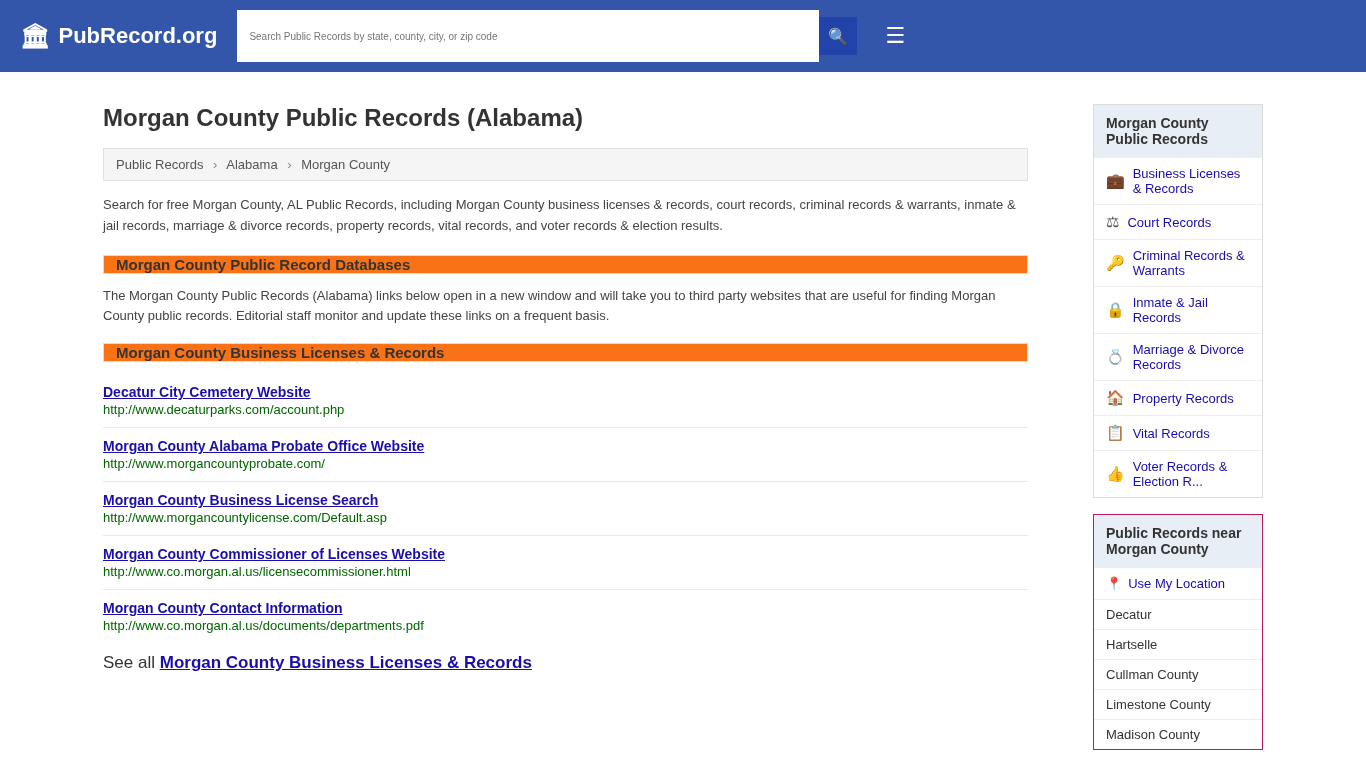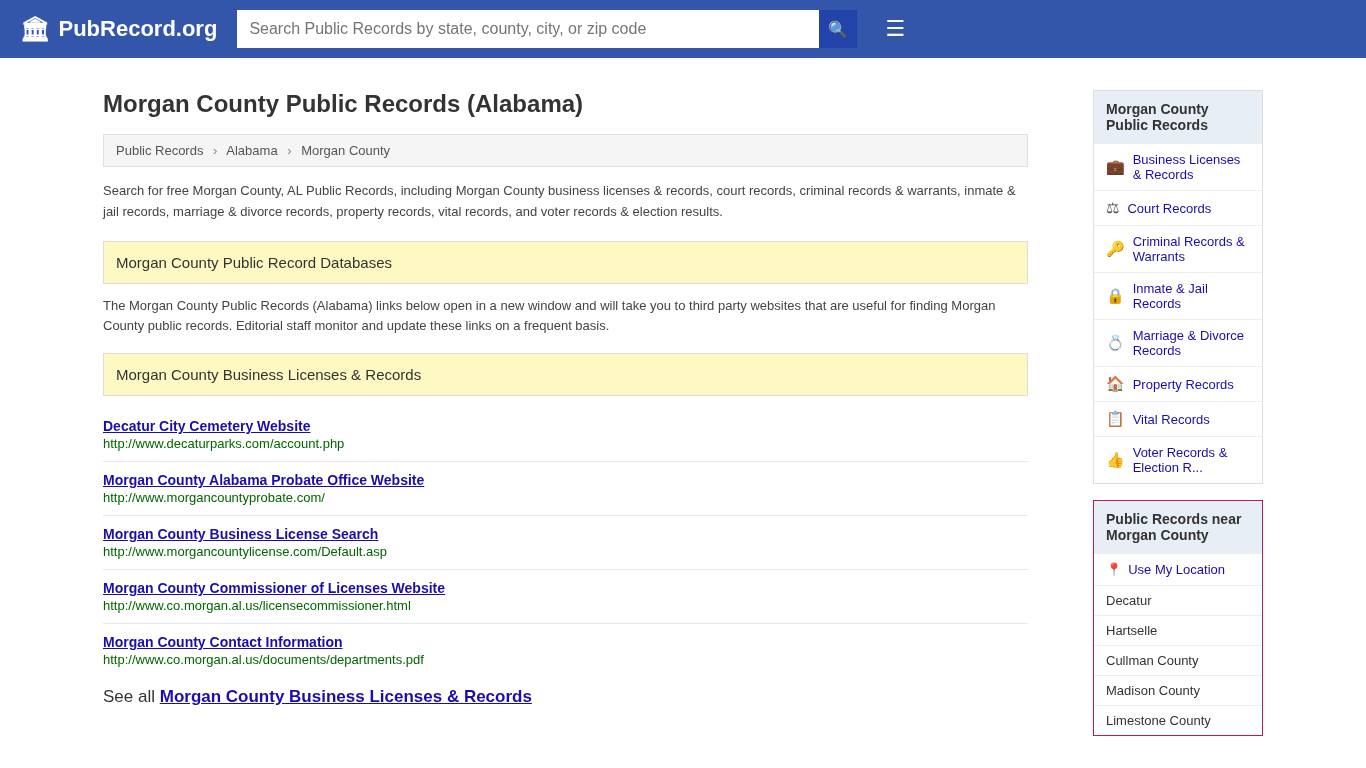--- a/index.html
+++ b/index.html
@@ -27,24 +27,24 @@
     }
     .search-bar-wrap {
       flex: 1;
       display: flex;
       align-items: center;
       max-width: 620px;
     }
     .search-input {
       flex: 1;
       padding: 8px 12px;
-      font-size: 16px;
+      font-size: 10px;
       border: none;
       outline: none;
-      height: 38px;
+      height: 52px;
     }
     .search-button {
       background: #2244aa;
       border: none;
       color: #fff;
       width: 38px;
       height: 38px;
       cursor: pointer;
       font-size: 16px;
       display: flex;
@@ -99,25 +99,25 @@
     
     .description {
       font-size: 13px;
       line-height: 1.6;
       margin-bottom: 18px;
       color: #444;
     }
 
     
     .section-header {
-      background: #fef9c3;
+      background: #f97316;
       border: 1px solid #ddd;
-      padding: 12px 12px;
+      padding: 0 12px;
       font-size: 15px;
-      font-weight: normal;
+      font-weight: bold;
       color: #333;
       margin-bottom: 12px;
     }
 
     
     .sub-description {
       font-size: 13px;
       line-height: 1.6;
       margin-bottom: 16px;
       color: #444;
@@ -333,20 +333,20 @@
       <div class="near-header">Public Records near Morgan County</div>
       <div class="use-location">
         <span>📍</span>
         <span>Use My Location</span>
       </div>
       <div>
 
       <div class="near-link">Decatur</div>
           <div class="near-link">Hartselle</div>
           <div class="near-link">Cullman County</div>
+          <div class="near-link">Limestone County</div>
           <div class="near-link">Madison County</div>
-          <div class="near-link">Limestone County</div>
         </div>
     </div>
 
   </aside>
 
 </div>
 
 </body></html>

